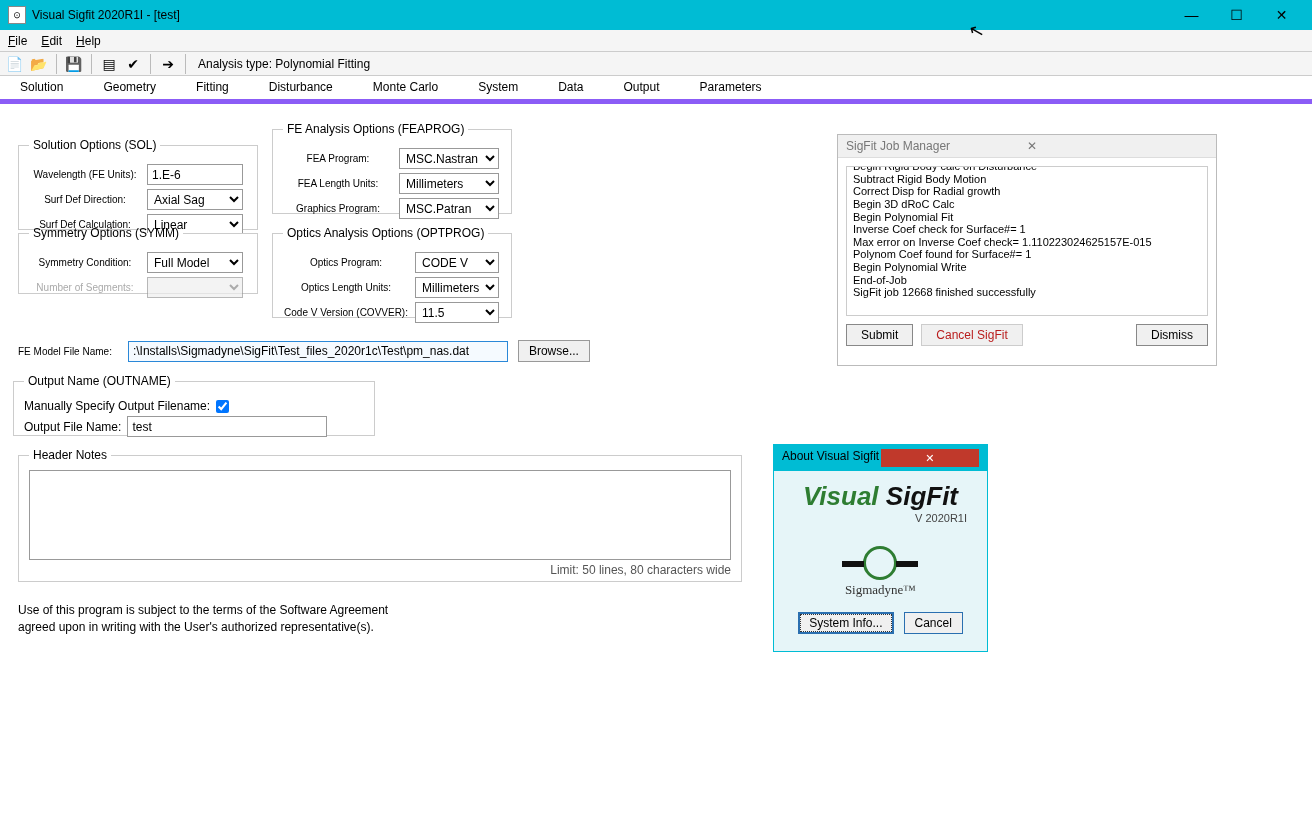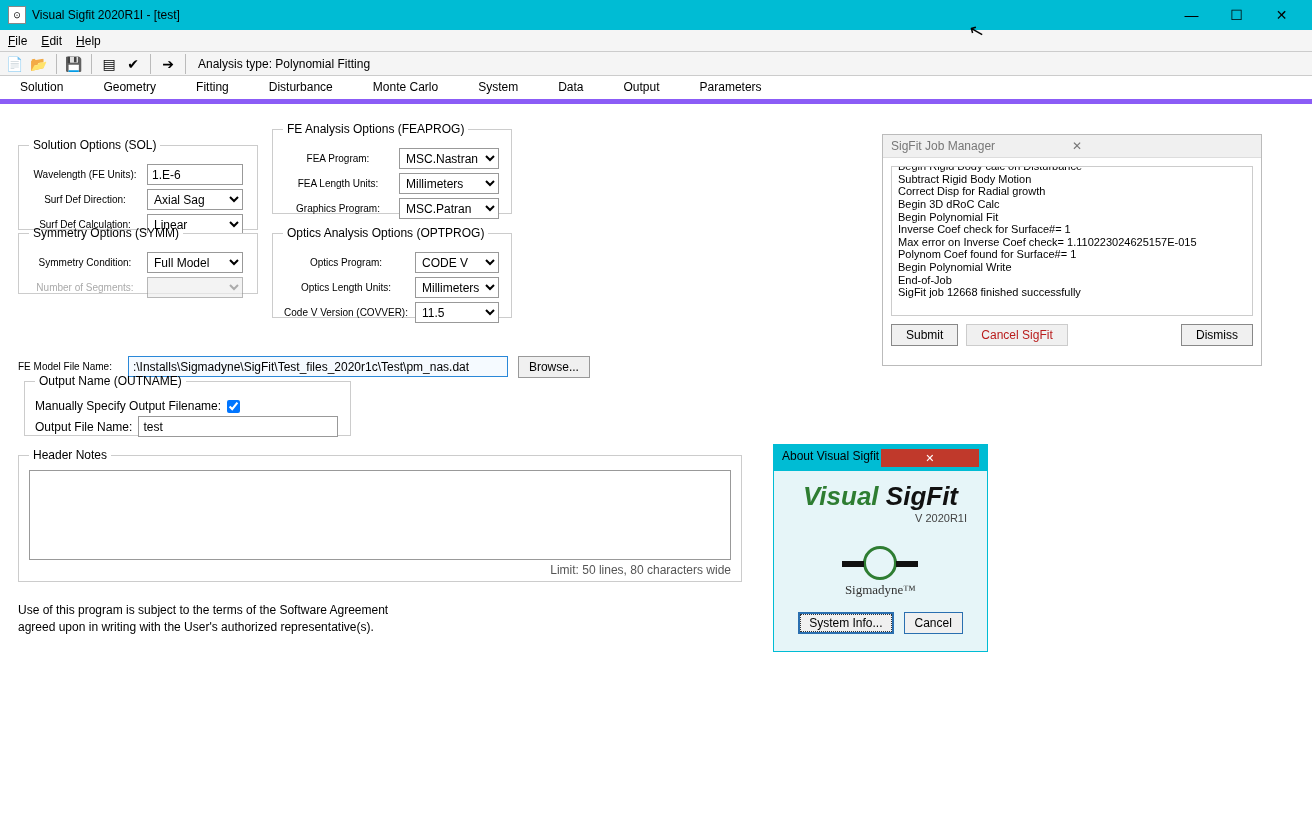--- a/index.html
+++ b/index.html
@@ -43,35 +43,35 @@
 
 .fsFEA { left: 272px; top: 18px; width: 240px; height: 92px;}
 .fsFEA .lbl{ width:116px;}
 .fsFEA select{width:100px;}
 
 .fsOpt { left: 272px; top: 122px; width: 240px; height: 92px;}
 .fsOpt .lbl{ width:132px;}
 .fsOpt select{width:84px;}
 
 .feRow{ position:absolute; left:18px; top:236px; display:flex; align-items:center;}
-.feRow input{width:380px; margin:16px 10px;}
+.feRow input{width:380px; margin:0 10px;}
 .browseBtn{ border:1px solid #999; background:#f0f0f0; padding:3px 10px; font-size:12px;}
 
-.fsOut{ left:24px; top:270px; width:327px; height:62px; border:1px solid #ccc;}
+.fsOut{ left:13px; top:270px; width:362px; height:62px; border:1px solid #ccc;}
 .fsOut .row{margin:3px 0;}
 .chk{ margin-left:6px;}
 
 .fsHdr{ left:18px; top:344px; width:724px; height:134px;}
 .fsHdr textarea{ width:100%; height:90px; border:1px solid #999; resize:none; font-size:12px;}
 .hdrLimit{ text-align:right; font-size:12px; color:#555;}
 
 .footTxt{ position:absolute; left:18px; top:498px; font-size:12px; line-height:1.4;}
 
 
-.jm{ position:absolute; left:882px; top:30px; width:380px; height:232px; border:1px solid #bbb; background:#fff;}
+.jm{ position:absolute; left:837px; top:30px; width:380px; height:232px; border:1px solid #bbb; background:#fff;}
 .jmTitle{ background:#f0f0f0; padding:4px 8px; font-size:12px; color:#777; display:flex; border-bottom:1px solid #ddd;}
 .jmTitle span{flex:1;}
 .jmClose{ color:#777;}
 .jmLog{ border:1px solid #ccc; margin:8px; height:150px; overflow-y:scroll; padding:16px 6px; font-size:11px; line-height:1.15; display:flex; flex-direction:column; justify-content:flex-end;}
 .jmBtns{ display:flex; padding:0 8px 8px 8px; gap:8px; align-items:center;}
 .jmBtn{ border:1px solid #888; background:#f0f0f0; padding:3px 14px; font-size:12px;}
 .jmBtn.disabled{ color:#b91c1c; border-color:#ccc;}
 .jmSpacer{flex:1;}
 
 

